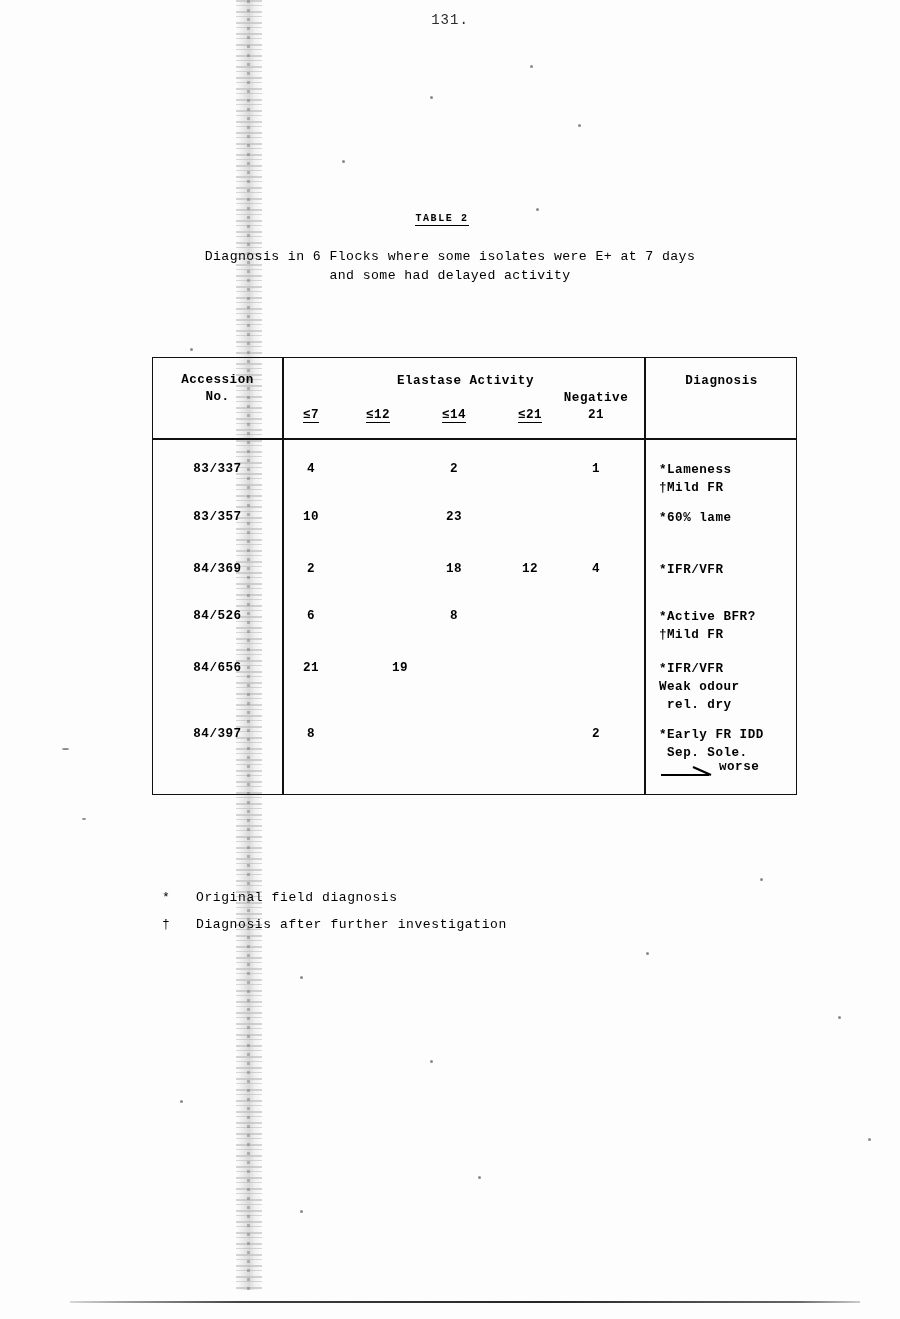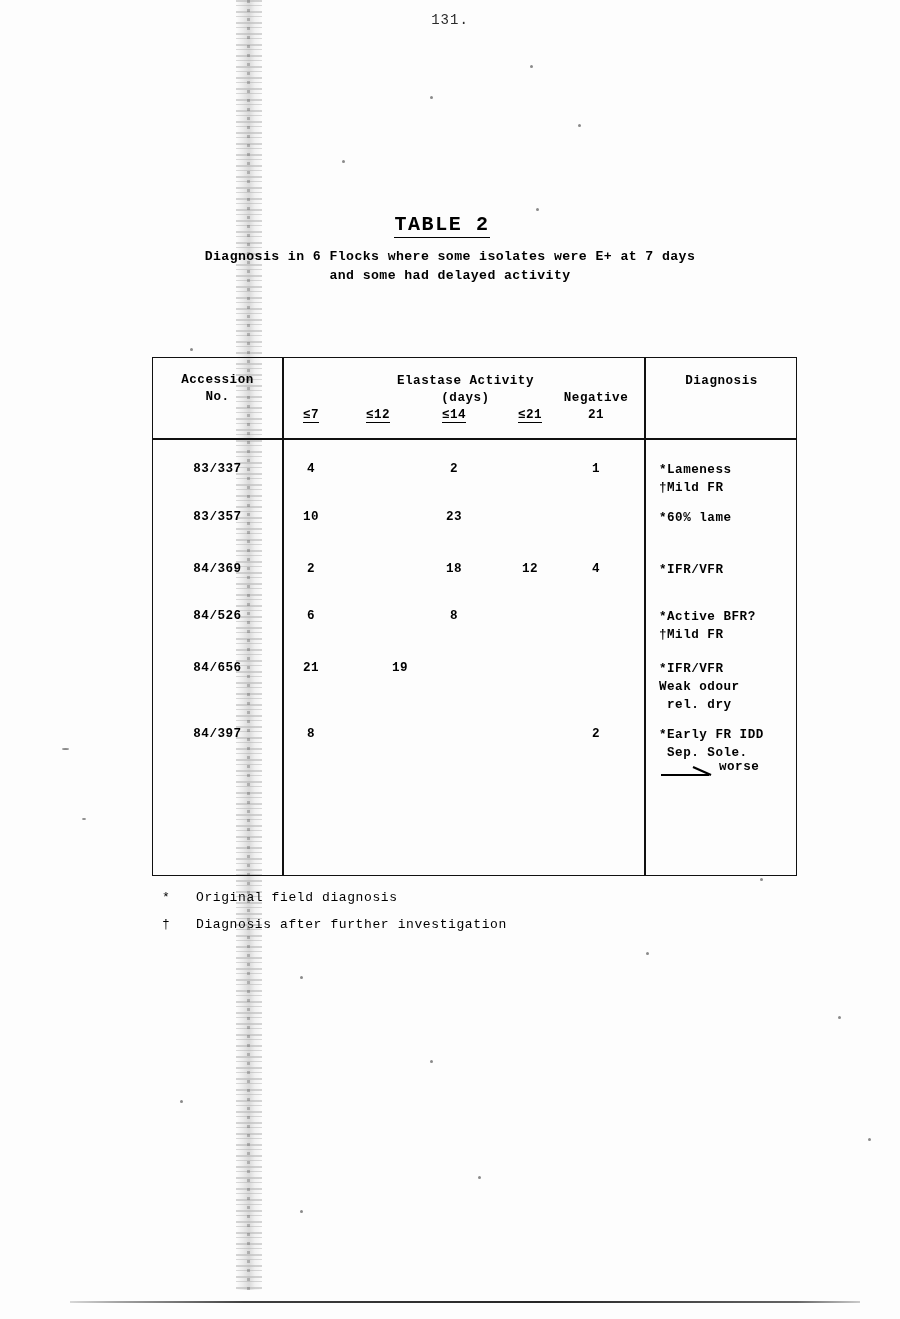--- a/index.html
+++ b/index.html
@@ -81,47 +81,47 @@
     color: #2b2b2b;
   }
 
   
   .table-label {
     position: absolute;
     left: 0;
     top: 213px;
     width: 884px;
     text-align: center;
-    font-size: 20px;
+    font-size: 10px;
     font-weight: bold;
     letter-spacing: 1.6px;
   }
   .table-label span {
     border-bottom: 1.6px solid #000;
     padding-bottom: 1px;
   }
   .caption {
     position: absolute;
     left: 0;
     top: 247px;
     width: 900px;
     text-align: center;
     font-size: 13.2px;
-    font-weight: bold;
+    font-weight: normal;
     letter-spacing: .4px;
     line-height: 19px;
   }
 
   
   .tbl {
     position: absolute;
     left: 152px;
     top: 357px;
     width: 645px;
-    height: 519px;
+    height: 438px;
     border: 1.7px solid #111;
     box-sizing: border-box;
   }
   .vline {
     position: absolute;
     top: 0;
     width: 1.7px;
     height: 100%;
     background: #111;
   }
@@ -253,21 +253,20 @@
   </div>
 
   <div class="tbl">
     <div class="vline c1"></div>
     <div class="vline c2"></div>
     <div class="hline-head"></div>
 
     <div class="cell h-accession">Accession
 No.</div>
     <div class="cell h-elastase">Elastase Activity</div>
-    <div class="cell h-days">(days)</div>
     <div class="cell h-negative">Negative</div>
     <div class="cell h-diagnosis">Diagnosis</div>
 
     <div class="cell h-col h-c0"><u>≤7</u></div>
     <div class="cell h-col h-c1"><u>≤12</u></div>
     <div class="cell h-col h-c2"><u>≤14</u></div>
     <div class="cell h-col h-c3"><u>≤21</u></div>
     <div class="cell h-col h-c4">21</div>
 
     <div class="cell r-acc" style="top:104px;">83/337</div>

